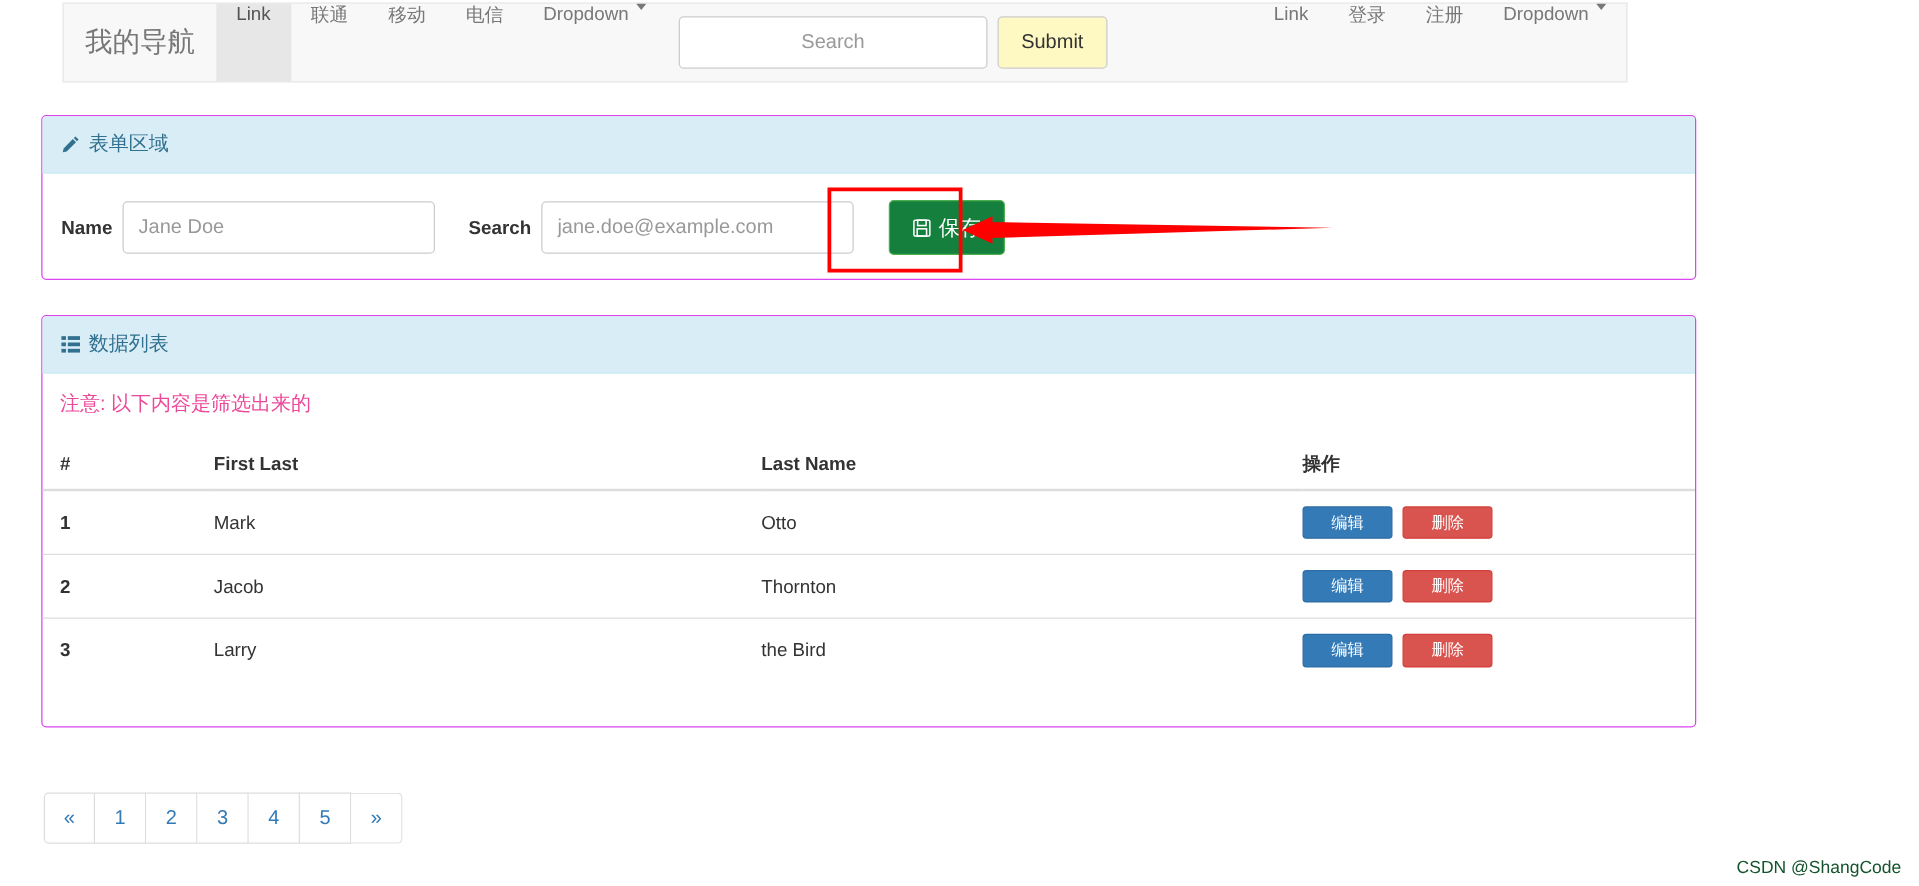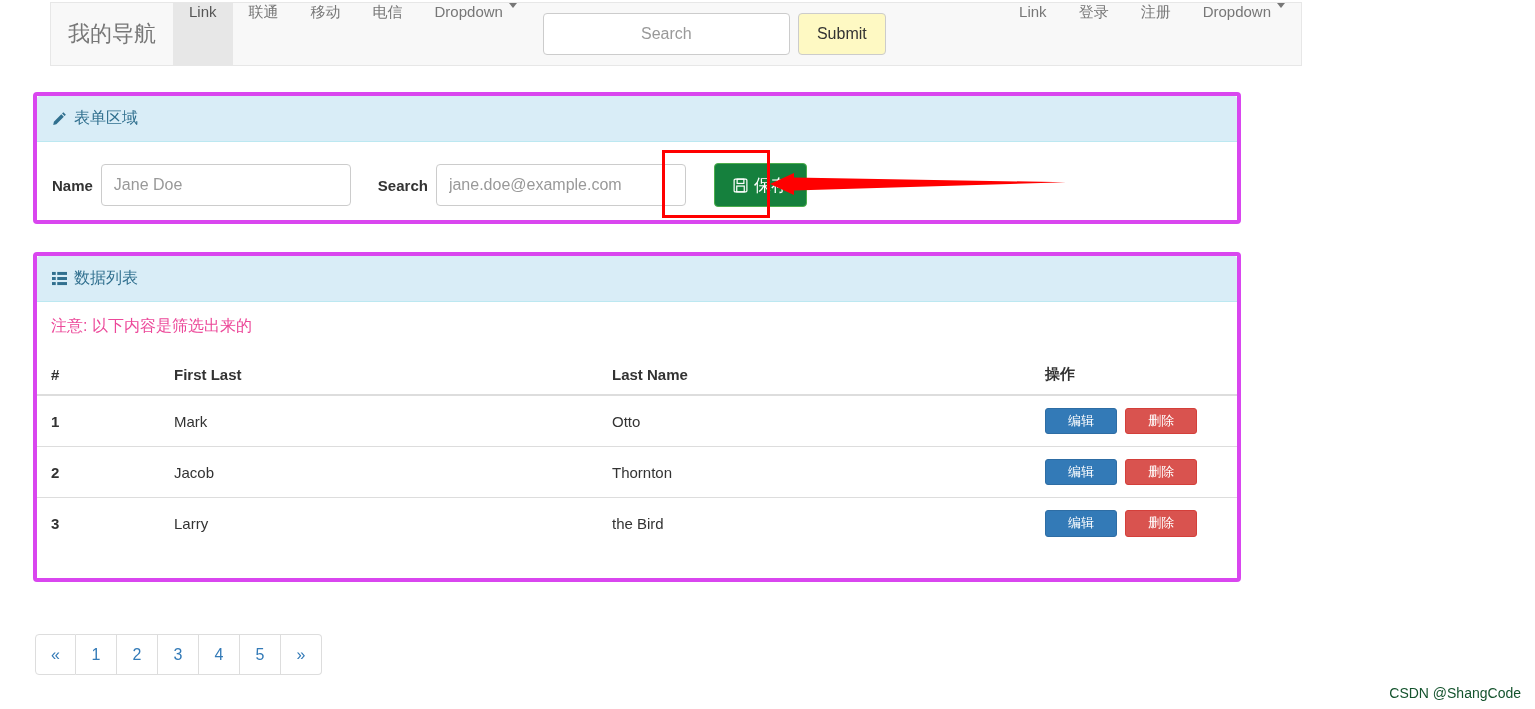--- a/index.html
+++ b/index.html
@@ -105,24 +105,24 @@
   .nav-right {
     margin-left: auto;
     display: flex;
     align-items: stretch;
   }
 
   
   .panel {
     position: absolute;
     left: 33px;
-    width: 1208px;
+    width: 1324px;
     box-sizing: border-box;
     background: #ffffff;
-    border: 4px solid #d946ef;
+    border: 1px solid #d946ef;
     border-radius: 4px;
   }
   .panel-heading {
     background: #d9edf7;
     border-bottom: 1px solid #bce8f1;
     color: #31708f;
     padding: 12px 15px;
     font-size: 16px;
     border-radius: 3px 3px 0 0;
     display: flex;

